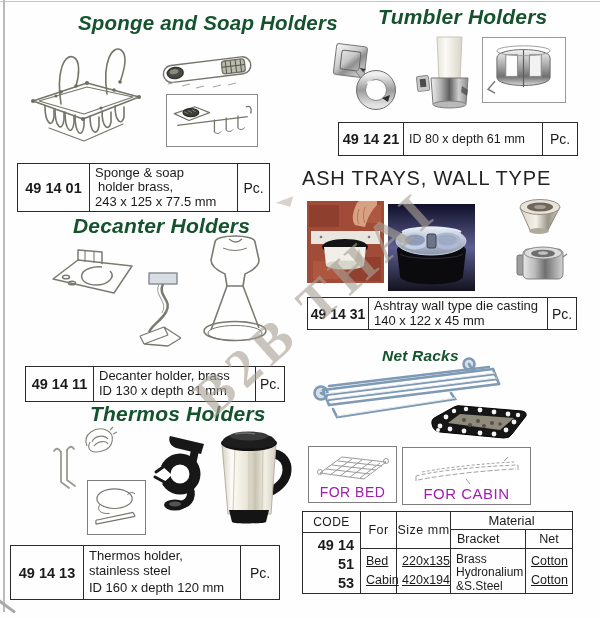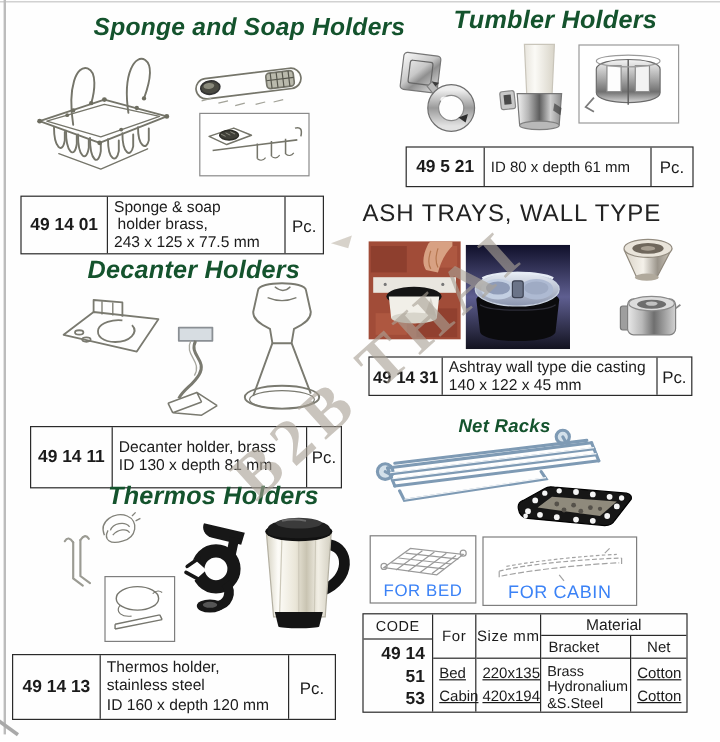--- a/index.html
+++ b/index.html
@@ -31,21 +31,21 @@
   .nt-small{font-size:12px;line-height:13.5px;padding-left:5px;padding-top:4px;}
   .nt-matgroup{display:flex;flex-direction:column;box-sizing:border-box;}
   .nt-mathead{height:18px;display:flex;align-items:center;justify-content:center;
               border-bottom:1.3px solid #2a2a2a;box-sizing:border-box;font-size:13px;}
   .nt-matcols{display:flex;flex:1;}
   .nt-matcols .nt-col{flex-direction:column;}
   
   .figbox{position:absolute;border:1.2px solid #8a8a8a;background:#fff;box-sizing:border-box;}
   .sketchbox{position:absolute;border:1.3px solid #7e7e7e;background:#fff;box-sizing:border-box;
              display:flex;flex-direction:column;align-items:center;justify-content:flex-end;}
-  .sketch-label{font-size:14px;color:#3b82f6;letter-spacing:.5px;padding-bottom:2px;white-space:nowrap;}
+  .sketch-label{font-size:14px;color:#a21caf;letter-spacing:.5px;padding-bottom:2px;white-space:nowrap;}
   .watermark{position:absolute;left:95px;top:272px;width:440px;text-align:center;
              font-family:"Liberation Serif",serif;font-size:54px;font-weight:600;letter-spacing:7px;
              color:#aaa296;opacity:.62;transform:rotate(-42deg);pointer-events:none;white-space:nowrap;}
   .edge-left{position:absolute;left:3px;top:0;width:1.5px;height:612px;background:#bcbcbc;}
   .edge-top{position:absolute;left:0;top:1px;width:600px;height:1.2px;background:#c6c6c6;}
   .corner-mark{position:absolute;left:-3px;top:605px;width:20px;height:2.6px;background:#a9a9a9;transform:rotate(36deg);}
   .wm-arrow{position:absolute;left:277px;top:194px;width:0;height:0;border-left:15px solid transparent;
             border-bottom:11px solid #cdc7bd;transform:rotate(16deg);opacity:.8;}
   svg{display:block;}
 </style>
@@ -164,21 +164,21 @@
         <path d="M22,16 C22,8 62,8 62,16 L66,34 C66,42 56,46 52,48 L50,60 L34,60 L32,48 C28,46 18,42 18,34 Z"></path>
         <path d="M36,13 q7,6 13,0" stroke-width="1.2"></path>
         <path d="M30,22 q12,5 24,0" stroke-width="1"></path>
         <path d="M34,60 L18,104 M50,60 L66,102"></path>
         <ellipse cx="42" cy="105" rx="31" ry="9.5"></ellipse>
         <ellipse cx="42" cy="107" rx="27" ry="7.5" stroke-width="1"></ellipse>
       </g>
     </svg>
   </div>
 
-  <div class="ptable" style="left:25px;top:355px;width:260px;height:52px">
+  <div class="ptable" style="left:25px;top:366px;width:260px;height:36px">
     <div class="pt-code" style="width:68px">49 14 11</div>
     <div class="pt-desc" style="width:162px">
       <div class="pt-line">Decanter holder, brass</div>
       <div class="pt-line">ID 130 x depth 81 mm</div>
     </div>
     <div class="pt-unit">Pc.</div>
   </div>
 
   <div class="sec-title" style="left:42px;top:402px;font-size:21px">Thermos Holders</div>
 
@@ -329,21 +329,21 @@
       <path d="M14,20 C14,9 68,9 68,20 L68,40 C68,51 14,51 14,40 Z" fill="url(#t3g)" stroke="#6a6a6a"></path>
       <rect x="23" y="17" width="12" height="22" fill="#fdfdfd" stroke="#8a8a8a"></rect>
       <rect x="47" y="17" width="12" height="22" fill="#f2f2f2" stroke="#8a8a8a"></rect>
       <path d="M41,12 V50" stroke="#5c5c5c" stroke-width="1.2"></path>
       <ellipse cx="41" cy="13" rx="27" ry="5" fill="none" stroke="#9b9b9b"></ellipse>
       <path d="M12,44 L5,52 L12,56" fill="none" stroke="#7c7c7c" stroke-width="1.5"></path>
     </svg>
   </div>
 
   <div class="ptable" style="left:338px;top:122px;width:240px;height:34px">
-    <div class="pt-code" style="width:65px">49 5 21</div>
+    <div class="pt-code" style="width:65px">49 14 21</div>
     <div class="pt-desc" style="width:139px">
       <div class="pt-line" style="font-size:12.5px">ID 80 x depth 61 mm</div>
     </div>
     <div class="pt-unit">Pc.</div>
   </div>
 
   <div class="caps-title" style="left:302px;top:167px;font-size:20px">ASH TRAYS, WALL TYPE</div>
 
   <div class="abs" style="left:307px;top:201px;width:77px;height:82px">
     <svg viewBox="0 0 77 82" width="77" height="82">

